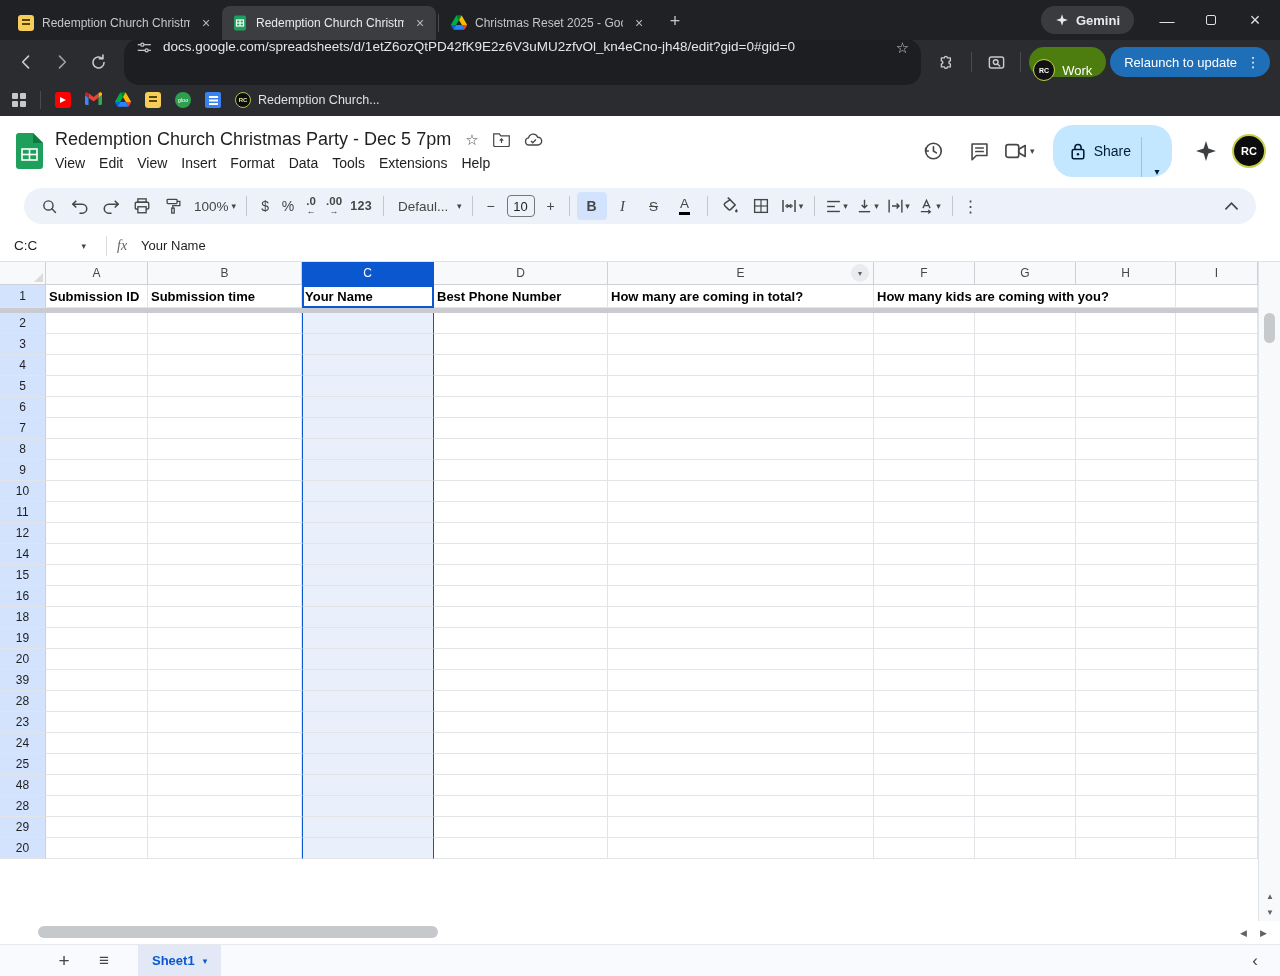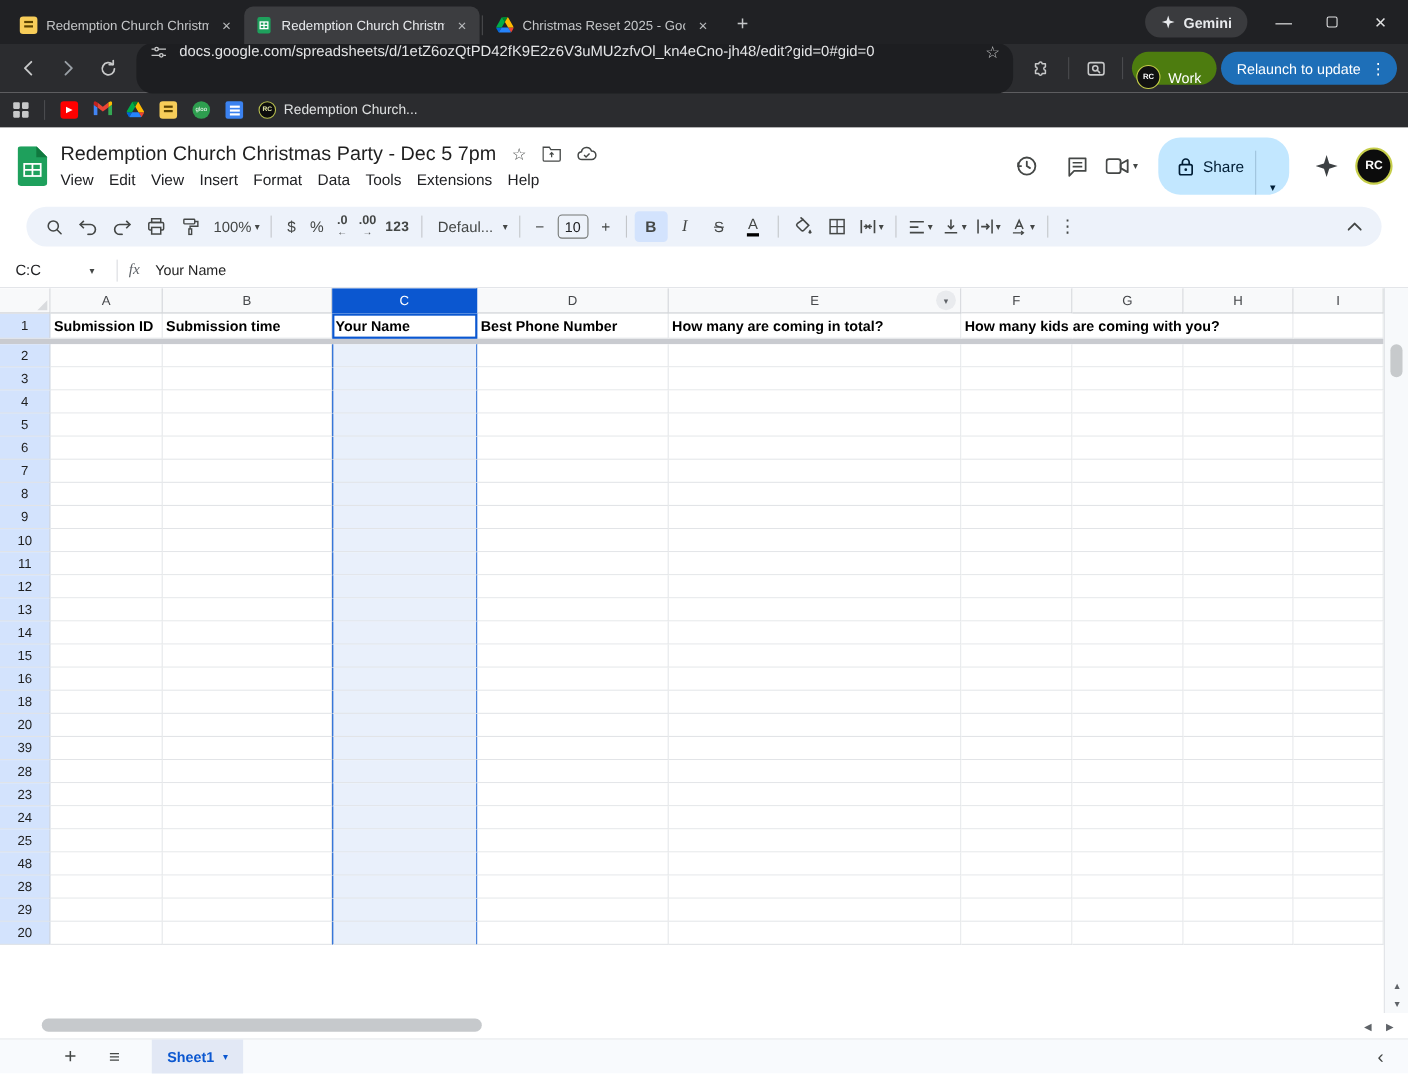--- a/index.html
+++ b/index.html
@@ -679,32 +679,20 @@
         <div class="cell" style="width: 154px;"></div>
         <div class="cell csel" style="width: 132px;"></div>
         <div class="cell" style="width: 174px;"></div>
         <div class="cell" style="width: 266px;"></div>
         <div class="cell" style="width: 101px;"></div>
         <div class="cell" style="width: 101px;"></div>
         <div class="cell" style="width: 100px;"></div>
         <div class="cell" style="width: 82px;"></div>
       </div>
       <div class="grow body">
-        <div class="rh">13</div>
-        <div class="cell" style="width: 102px;"></div>
-        <div class="cell" style="width: 154px;"></div>
-        <div class="cell csel" style="width: 132px;"></div>
-        <div class="cell" style="width: 174px;"></div>
-        <div class="cell" style="width: 266px;"></div>
-        <div class="cell" style="width: 101px;"></div>
-        <div class="cell" style="width: 101px;"></div>
-        <div class="cell" style="width: 100px;"></div>
-        <div class="cell" style="width: 82px;"></div>
-      </div>
-      <div class="grow body">
         <div class="rh">14</div>
         <div class="cell" style="width: 102px;"></div>
         <div class="cell" style="width: 154px;"></div>
         <div class="cell csel" style="width: 132px;"></div>
         <div class="cell" style="width: 174px;"></div>
         <div class="cell" style="width: 266px;"></div>
         <div class="cell" style="width: 101px;"></div>
         <div class="cell" style="width: 101px;"></div>
         <div class="cell" style="width: 100px;"></div>
         <div class="cell" style="width: 82px;"></div>
@@ -728,20 +716,32 @@
         <div class="cell csel" style="width: 132px;"></div>
         <div class="cell" style="width: 174px;"></div>
         <div class="cell" style="width: 266px;"></div>
         <div class="cell" style="width: 101px;"></div>
         <div class="cell" style="width: 101px;"></div>
         <div class="cell" style="width: 100px;"></div>
         <div class="cell" style="width: 82px;"></div>
       </div>
       <div class="grow body">
         <div class="rh">18</div>
+        <div class="cell" style="width: 102px;"></div>
+        <div class="cell" style="width: 154px;"></div>
+        <div class="cell csel" style="width: 132px;"></div>
+        <div class="cell" style="width: 174px;"></div>
+        <div class="cell" style="width: 266px;"></div>
+        <div class="cell" style="width: 101px;"></div>
+        <div class="cell" style="width: 101px;"></div>
+        <div class="cell" style="width: 100px;"></div>
+        <div class="cell" style="width: 82px;"></div>
+      </div>
+      <div class="grow body">
+        <div class="rh">19</div>
         <div class="cell" style="width: 102px;"></div>
         <div class="cell" style="width: 154px;"></div>
         <div class="cell csel" style="width: 132px;"></div>
         <div class="cell" style="width: 174px;"></div>
         <div class="cell" style="width: 266px;"></div>
         <div class="cell" style="width: 101px;"></div>
         <div class="cell" style="width: 101px;"></div>
         <div class="cell" style="width: 100px;"></div>
         <div class="cell" style="width: 82px;"></div>
       </div>

